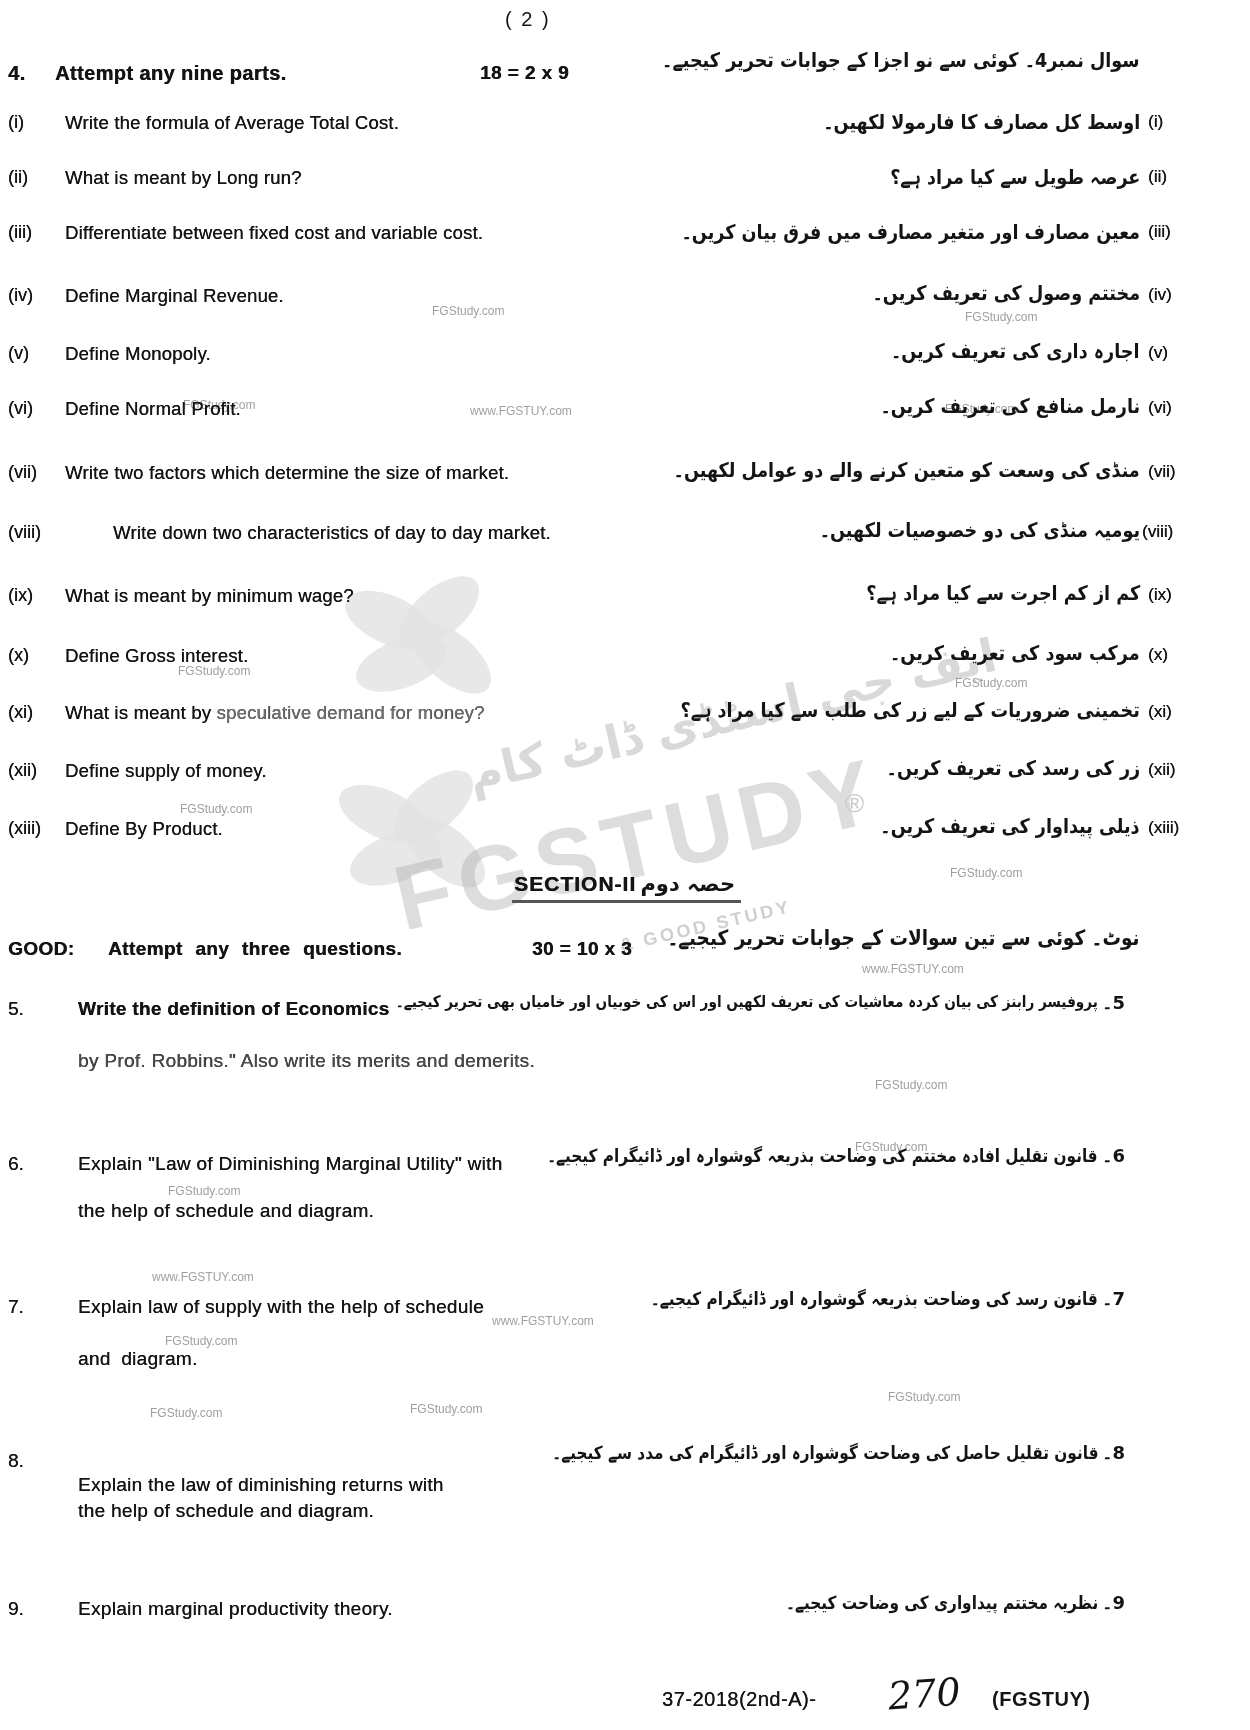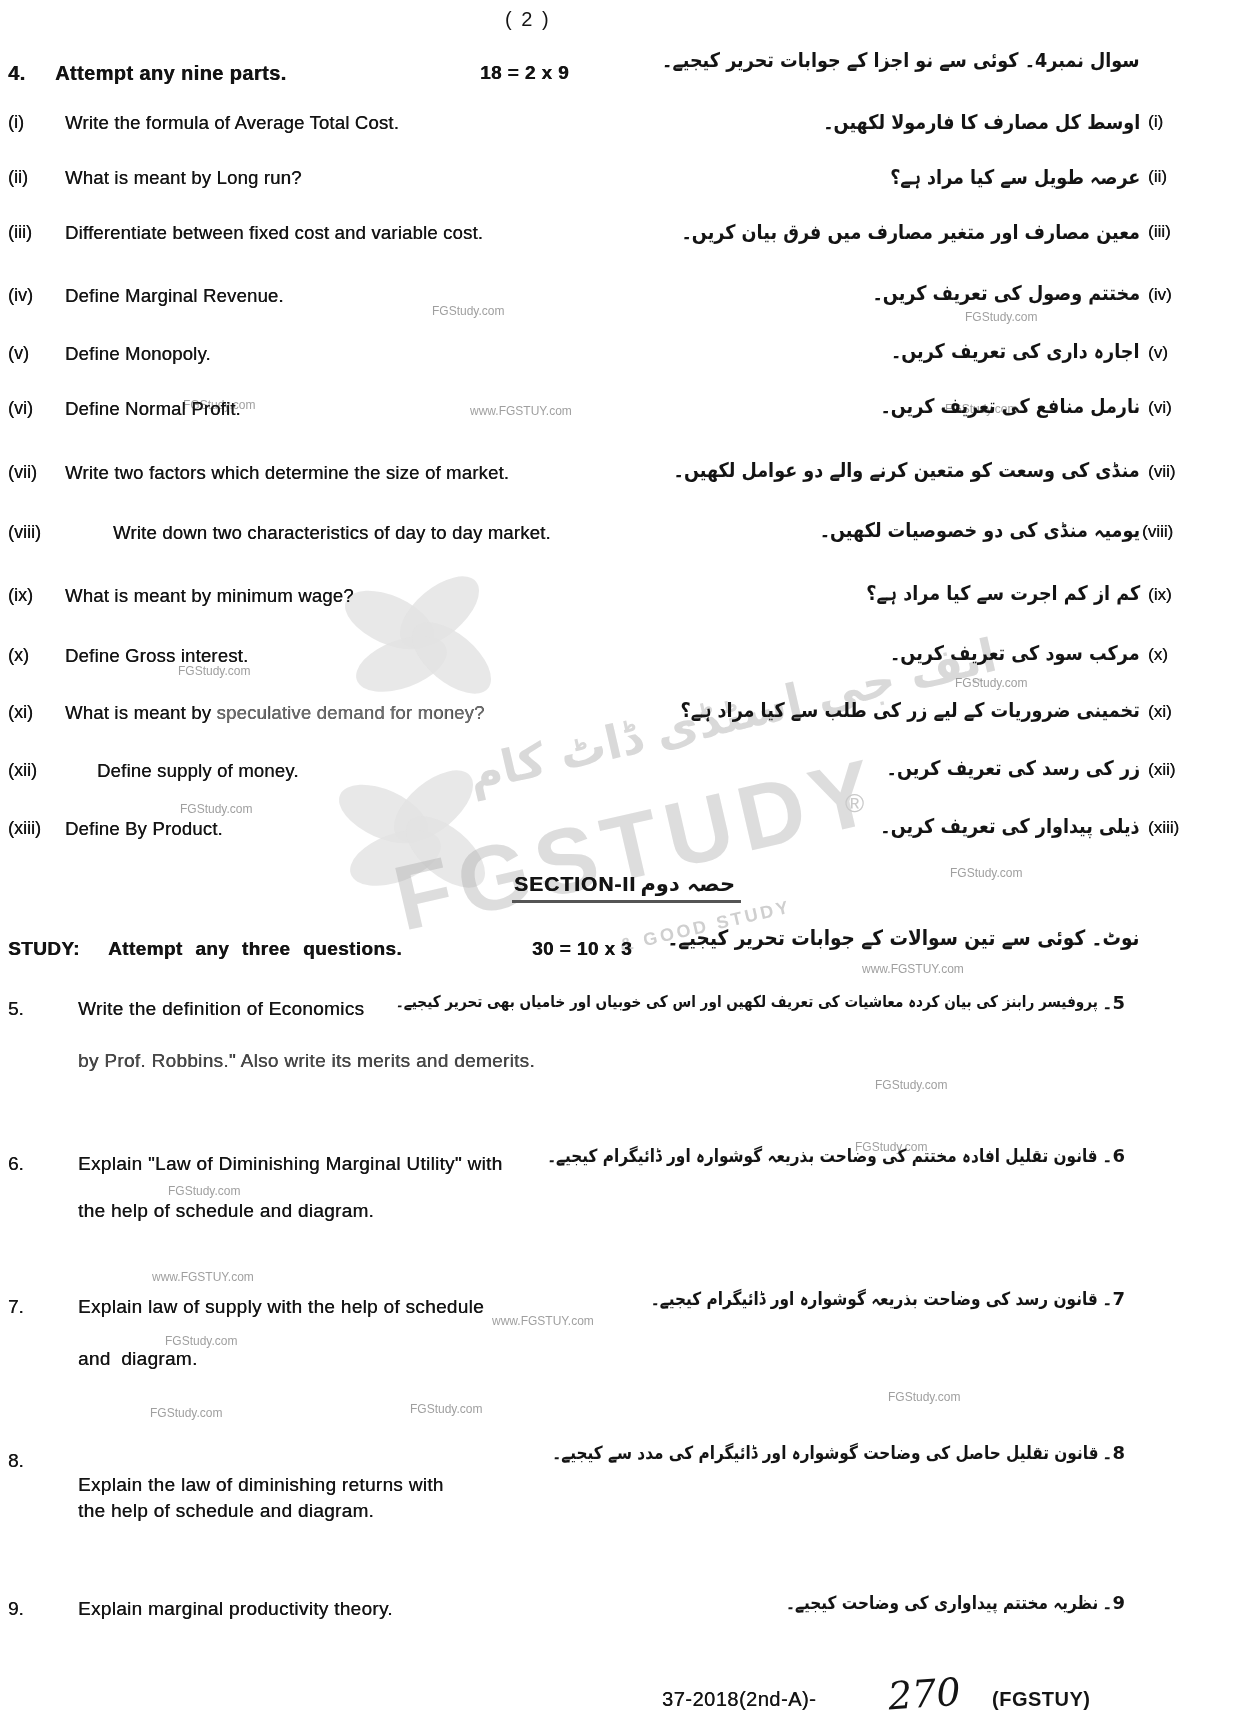--- a/index.html
+++ b/index.html
@@ -159,44 +159,44 @@
       <span class="abs en-txt" style="top:645px;text-align:center;">Define Gross interest.</span>
       <span class="abs ur-txt" style="top:641px;">مرکب سود کی تعریف کریں۔</span>
       <span class="abs ur-num" style="top:645px;">(x)</span>
 
       <span class="abs en-num" style="top:702px;">(xi)</span>
       <span class="abs en-txt" style="top:702px;"><span>What is meant by </span><span class="en-gray">speculative demand for money?</span></span>
       <span class="abs ur-txt" style="top:698px;">تخمینی ضروریات کے لیے زر کی طلب سے کیا مراد ہے؟</span>
       <span class="abs ur-num" style="top:702px;">(xi)</span>
 
       <span class="abs en-num" style="top:760px;">(xii)</span>
-      <span class="abs en-txt" style="top:760px;margin-left:32px;">Define supply of money.</span>
+      <span class="abs en-txt" style="top:760px;">Define supply of money.</span>
       <span class="abs ur-txt" style="top:756px;">زر کی رسد کی تعریف کریں۔</span>
       <span class="abs ur-num" style="top:760px;">(xii)</span>
 
       <span class="abs en-num" style="top:818px;">(xiii)</span>
       <span class="abs en-txt" style="top:818px;">Define By Product.</span>
       <span class="abs ur-txt" style="top:814px;">ذیلی پیداوار کی تعریف کریں۔</span>
       <span class="abs ur-num" style="top:818px;">(xiii)</span>
     </div>
 
     <div class="abs sec2-title">
       <span class="en">SECTION-II</span>
       <span class="ur">حصہ دوم</span>
     </div>
 
-    <span class="abs hdr-bold note-label" style="font-size:19px;">STUDY:</span>
+    <span class="abs hdr-bold note-label" style="font-size:19px;">GOOD:</span>
     <span class="abs hdr-bold note-en" style="font-size:19px;word-spacing:7px;">Attempt any three questions.</span>
     <span class="abs hdr-bold note-marks" style="font-size:19px;">30 = 10 x 3</span>
     <span class="abs ur-txt" style="top:926px;font-size:21px;">نوٹ۔   کوئی سے تین سوالات کے جوابات تحریر کیجیے۔</span>
 
     <div>
 
       <span class="abs q-en-num" style="top:998px;">5.</span>
-      <span class="abs q-en" style="top:998px;">Write the definition of Economics</span>
+      <span class="abs q-en" style="top:998px;font-weight:bold;">Write the definition of Economics</span>
       <span class="abs q-en" style="top:1050px;color:#4a4a4a;">by Prof. Robbins." Also write its merits and demerits.</span>
       <span class="abs q-ur" style="top:992px;font-size:16px;">پروفیسر رابنز کی بیان کردہ معاشیات کی تعریف لکھیں اور اس کی خوبیاں اور خامیاں بھی تحریر کیجیے۔</span>
       <span class="abs q-ur-num" style="top:992px;">5۔</span>
 
       <span class="abs q-en-num" style="top:1153px;">6.</span>
       <span class="abs q-en" style="top:1153px;">Explain "Law of Diminishing Marginal Utility" with</span>
       <span class="abs q-en" style="top:1200px;">the help of schedule and diagram.</span>
       <span class="abs q-ur" style="top:1145px;">قانون تقلیل افادہ مختتم کی وضاحت بذریعہ گوشوارہ اور ڈائیگرام کیجیے۔</span>
       <span class="abs q-ur-num" style="top:1145px;">6۔</span>
 

